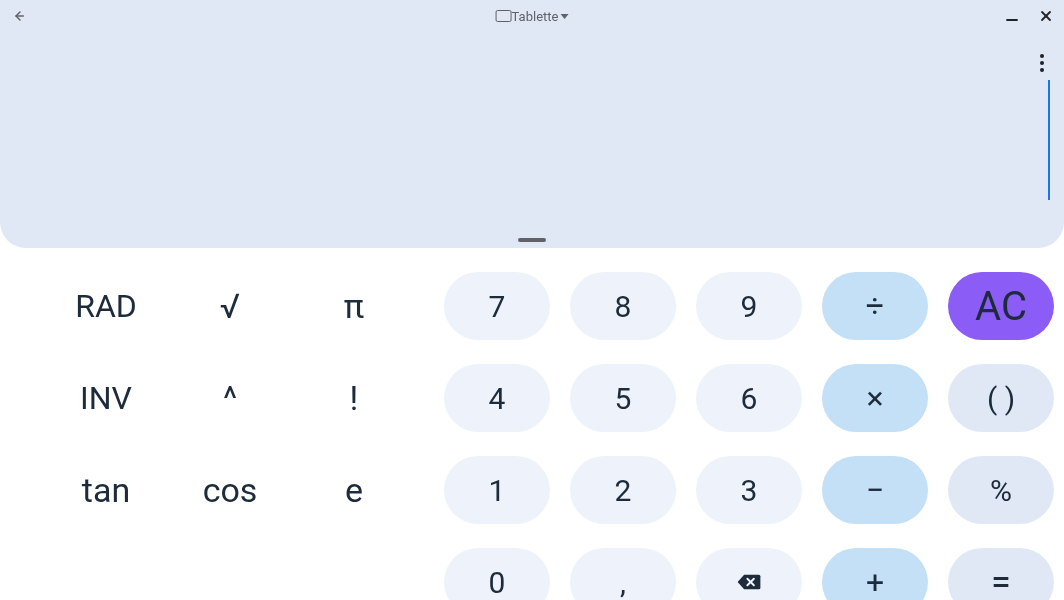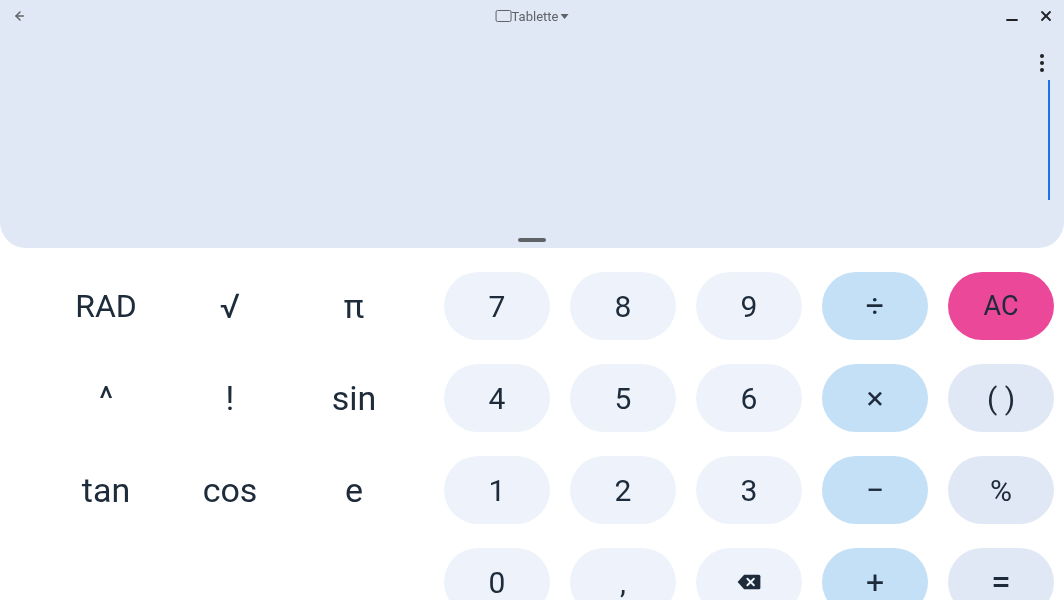--- a/index.html
+++ b/index.html
@@ -120,21 +120,21 @@
     color: #1d2b3a;
     border-radius: 999px;
     user-select: none;
     cursor: pointer;
     font-weight: 400;
   }
   .sci-section .key { font-size: 34px; background: #ffffff; }
   .num-section .key { background: #edf2fb; font-size: 30px; }
   .op-section .key { background: #c3e0f7; font-size: 32px; }
   .eq-section .key { background: #e0e8f5; font-size: 30px; }
-  .eq-section .key.ac { background: #ec4899; font-size: 27px; color: #1d2b3a; }
+  .eq-section .key.ac { background: #8b5cf6; font-size: 40px; color: #1d2b3a; }
   .eq-section .key.eq { font-size: 36px; font-weight: 400; }
 
   .num-section .key.backspace { background: #edf2fb; }
   .backspace-icon {
     width: 26px; height: 20px; position: relative;
   }
 
   .sci-section .small { font-size: 32px; }
 </style>
 </head>
@@ -178,24 +178,24 @@
   <div class="drag-handle"></div>
 </div>
 
 <div class="keypad">
 
   <div class="section sci-section">
     <div class="key small">RAD</div>
     <div class="key">√</div>
     <div class="key">π</div>
 
+    <div class="key small">INV</div>
     <div class="key">^</div>
     <div class="key">!</div>
 
-    <div class="key">sin</div>
     <div class="key">tan</div>
     <div class="key">cos</div>
 
     <div class="key">e</div>
   </div>
 
   <div class="section num-section">
     <div class="key">7</div>
     <div class="key">8</div>
     <div class="key">9</div>

